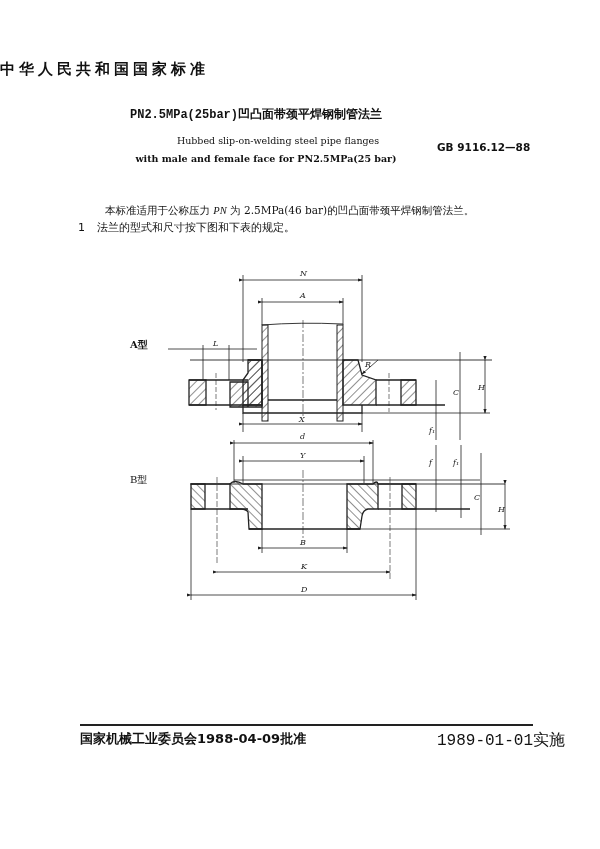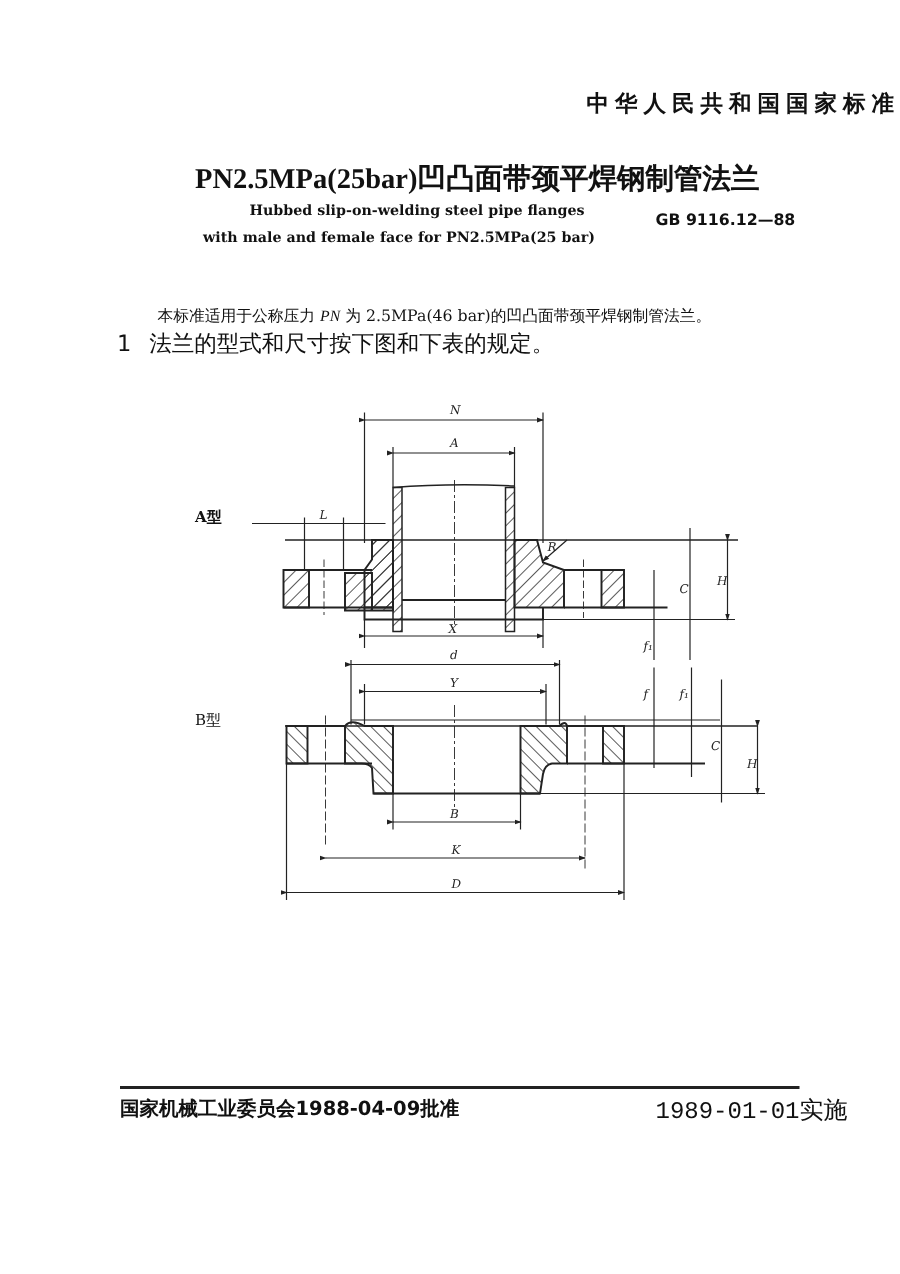--- a/index.html
+++ b/index.html
@@ -1,25 +1,25 @@
 <!DOCTYPE html>
 <html><head>
 <meta charset="utf-8">
 <style>
   html, body { margin: 0; padding: 0; background: #ffffff; }
   body { width: 600px; height: 849px; position: relative; overflow: hidden; color: #111; font-family: "DejaVu Serif", serif; }
   .abs { position: absolute; }
-  .national { left: 0; width: 600px; top: 60px; text-align: right; font-family: "DejaVu Sans", sans-serif; font-weight: bold; font-size: 15px; letter-spacing: 4px; }
-  .title { left: 130px; top: 106px; font-family: Liberation Serif, serif; font-weight: bold; font-size: 19px; letter-spacing: 0px; }
+  .national { left: 0; width: 600px; top: 60px; text-align: left; font-family: "DejaVu Sans", sans-serif; font-weight: bold; font-size: 15px; letter-spacing: 4px; }
+  .title { left: 130px; top: 106px; font-family: Liberation Mono, monospace; font-weight: bold; font-size: 12px; letter-spacing: 0px; }
   .code { left: 437px; top: 111px; font-family: "DejaVu Sans", sans-serif; font-size: 10.5px; font-weight: bold; margin-top: 30px; }
-  .en1 { left: 0; width: 556px; top: 135px; text-align: center; font-family: "DejaVu Serif", serif; font-weight: bold; font-size: 9.5px; }
+  .en1 { left: 0; width: 556px; top: 135px; text-align: center; font-family: "DejaVu Serif", serif; font-weight: normal; font-size: 9.5px; }
   .en2 { left: 0; width: 532px; top: 153px; text-align: center; font-family: "DejaVu Serif", serif; font-weight: bold; font-size: 9.5px; }
   .para { left: 105px; top: 204px; font-family: "DejaVu Serif", serif; font-size: 10.5px; }
   .para .it { font-style: italic; font-family: Liberation Serif, serif; }
-  .clause { left: 78px; top: 220px; font-family: "DejaVu Sans", sans-serif; font-size: 15px; }
+  .clause { left: 78px; top: 220px; font-family: "DejaVu Sans", sans-serif; font-size: 11px; }
   .clause .num { font-family: "DejaVu Sans", sans-serif; margin-right: 12px; }
   .typeA { left: 130px; top: 318px; font-size: 10px; font-weight: bold; margin-top: 20px; }
   .typeB { left: 130px; top: 473px; font-size: 10px; font-weight: normal; }
   .drawing { left: 0; top: 0; }
   .footer-line { left: 80px; top: 724px; width: 453px; height: 1.5px; background: #222; }
   .approved { left: 80px; top: 730px; font-family: "DejaVu Sans", sans-serif; font-size: 13px; font-weight: bold; }
   .implemented { left: 437px; top: 730px; font-family: Liberation Mono, monospace; font-size: 16px; }
   svg text { font-family: "DejaVu Serif", serif; font-style: italic; font-size: 8px; fill: #222; }
 </style>
 </head>

